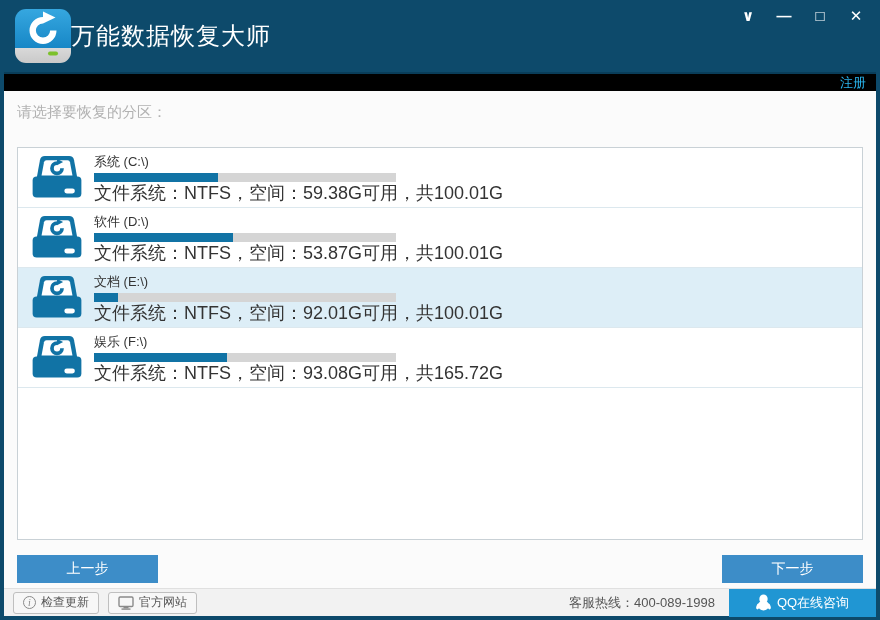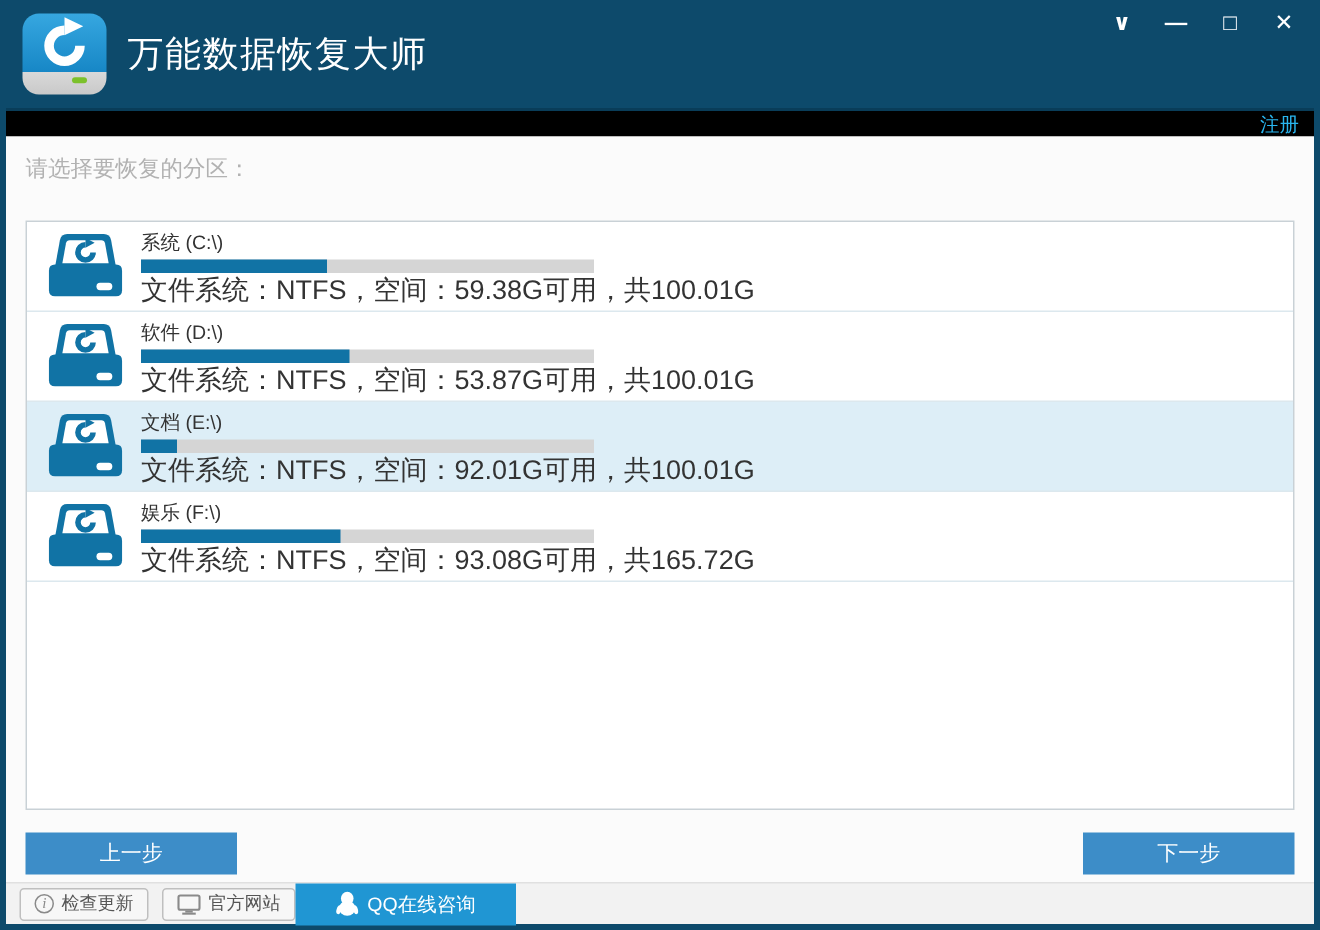--- a/index.html
+++ b/index.html
@@ -9,21 +9,21 @@
             border-left:4px solid #0d4a6b; border-right:4px solid #0d4a6b;
             border-bottom:4px solid #0d4a6b; background:#fbfbfb; }
 
   
   .titlebar { height:74px; background:#0d4a6b; border-bottom:2px solid #093d59;
               display:flex; align-items:center; position:relative; flex:none; }
   .logo { width:56px; height:54px; margin-left:11px; border-radius:11px; overflow:hidden;
           background:linear-gradient(180deg,#36a7e0 0%,#1787c6 72%,#d9d9d9 72%,#c9c9c9 100%);
           position:relative; flex:none; }
   .logo svg { position:absolute; left:0; top:0; }
-  .app-title { color:#fff; font-size:24px; margin-left:14px; letter-spacing:1px; }
+  .app-title { color:#fff; font-size:24px; letter-spacing:1px; }
   .win-controls { position:absolute; right:8px; top:4px; display:flex; gap:12px; }
   .win-btn { width:24px; height:24px; color:#fff; font-size:15px; line-height:24px;
              text-align:center; cursor:pointer; font-weight:bold; }
 
   
   .subbar { height:17px; background:#000000; display:flex; justify-content:flex-end;
             align-items:center; padding-right:10px; flex:none; }
   .register { color:#29b5ee; font-size:13px; cursor:pointer; }
 
   
@@ -177,20 +177,21 @@
       <span>检查更新</span>
     </div>
     <div class="foot-btn">
       <svg width="16" height="14" viewBox="0 0 16 14">
         <rect x="1" y="1" width="14" height="9.5" rx="1.2" fill="none" stroke="#8a8a8a" stroke-width="1.4"></rect>
         <rect x="5.5" y="11" width="5" height="1.4" fill="#8a8a8a"></rect>
         <rect x="3.5" y="12.4" width="9" height="1.4" fill="#8a8a8a"></rect>
       </svg>
       <span>官方网站</span>
     </div>
+    <span class="hotline">客服热线：400-089-1998</span>
     <button class="qq-btn">
       <svg width="15" height="17" viewBox="0 0 15 17">
         <ellipse cx="7.5" cy="5" rx="4.2" ry="4.5" fill="#ffffff"></ellipse>
         <ellipse cx="7.5" cy="11.5" rx="5.5" ry="5" fill="#ffffff"></ellipse>
         <ellipse cx="2" cy="12.5" rx="1.6" ry="3" fill="#ffffff" transform="rotate(18 2 12.5)"></ellipse>
         <ellipse cx="13" cy="12.5" rx="1.6" ry="3" fill="#ffffff" transform="rotate(-18 13 12.5)"></ellipse>
       </svg>
       <span>QQ在线咨询</span>
     </button>
   </div>

